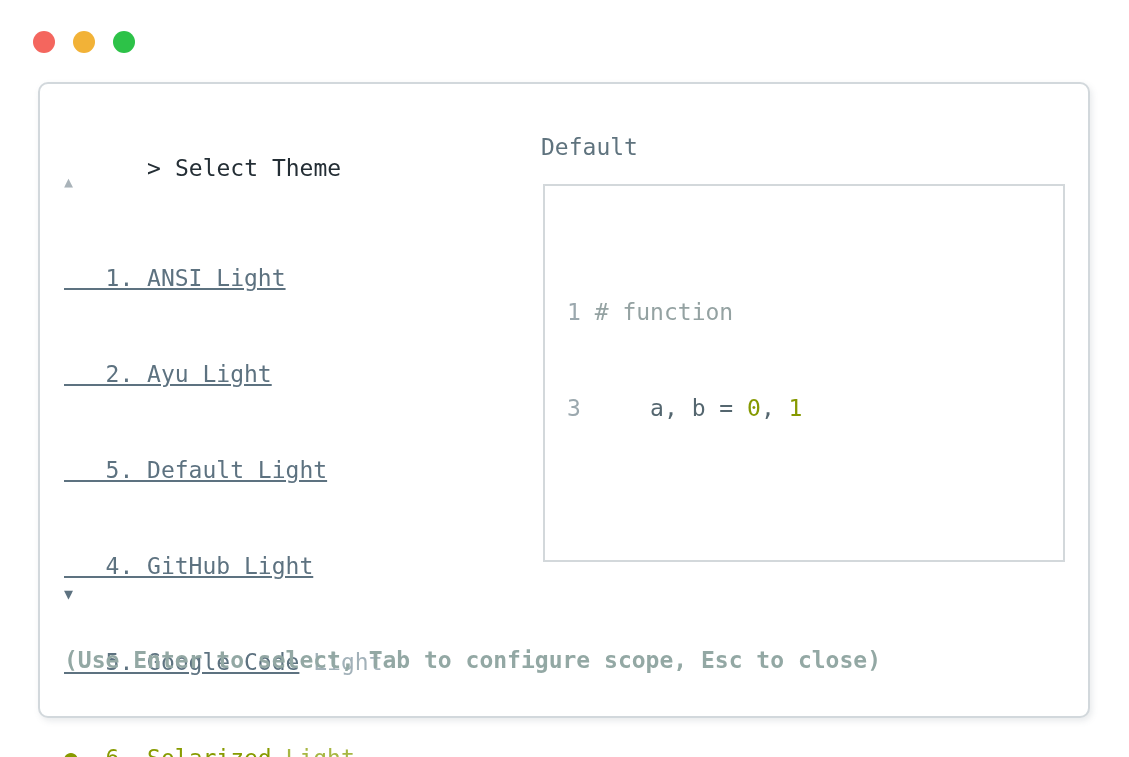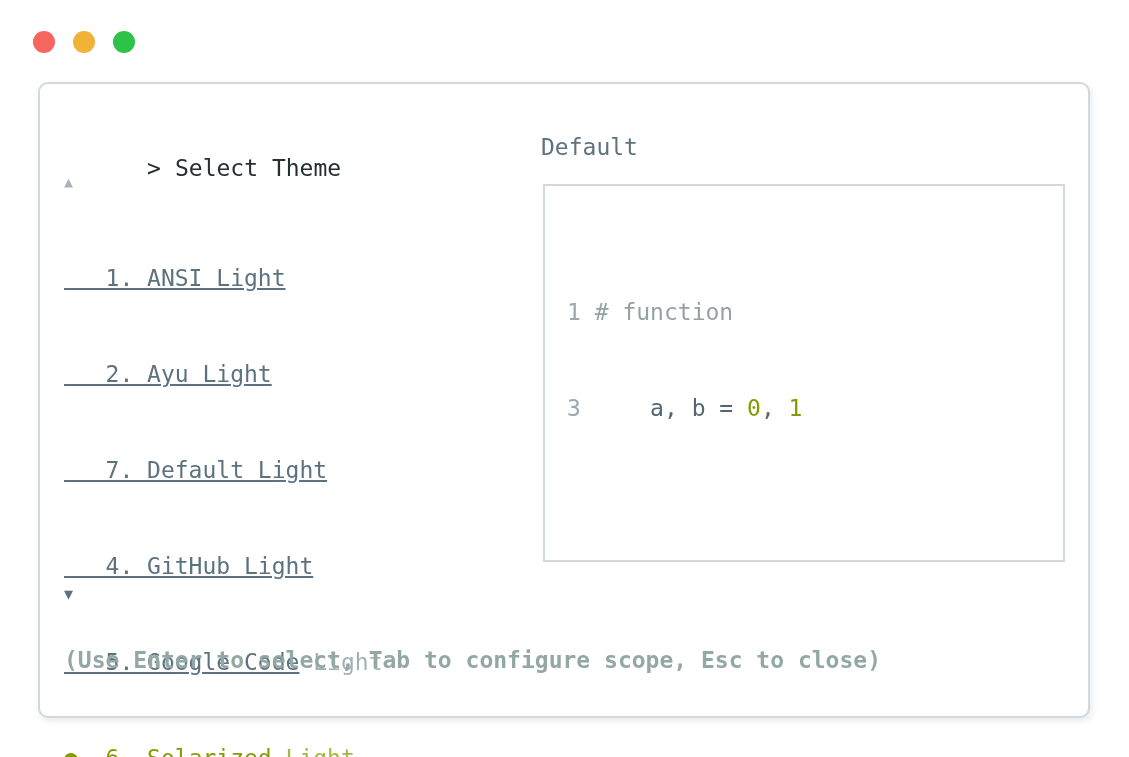--- a/index.html
+++ b/index.html
@@ -63,21 +63,21 @@
       <span class="prompt-caret">&gt;</span><span class="prompt-title">Select Theme</span>
     </div>
 
     <div class="preview-label">Default</div>
 
     <div class="scroll-up">▲</div>
 
     <div class="theme-list">
       <div class="theme-row"><span class="tok-li">   1. ANSI Light</span></div>
       <div class="theme-row"><span class="tok-li">   2. Ayu Light</span></div>
-      <div class="theme-row"><span class="tok-li">   7. Default Light</span></div>
+      <div class="theme-row"><span class="tok-li">   5. Default Light</span></div>
       <div class="theme-row"><span class="tok-li">   4. GitHub Light</span></div>
       <div class="theme-row"><span class="tok-li">   5. Google Code</span><span class="tok-mut"> Light</span></div>
       <div class="theme-row"><span class="tok-sel">●</span><span class="tok-sel">  6. Solarized</span><span class="tok-selmut"> Light</span></div>
       
       
       
       
       
       
     </div>

